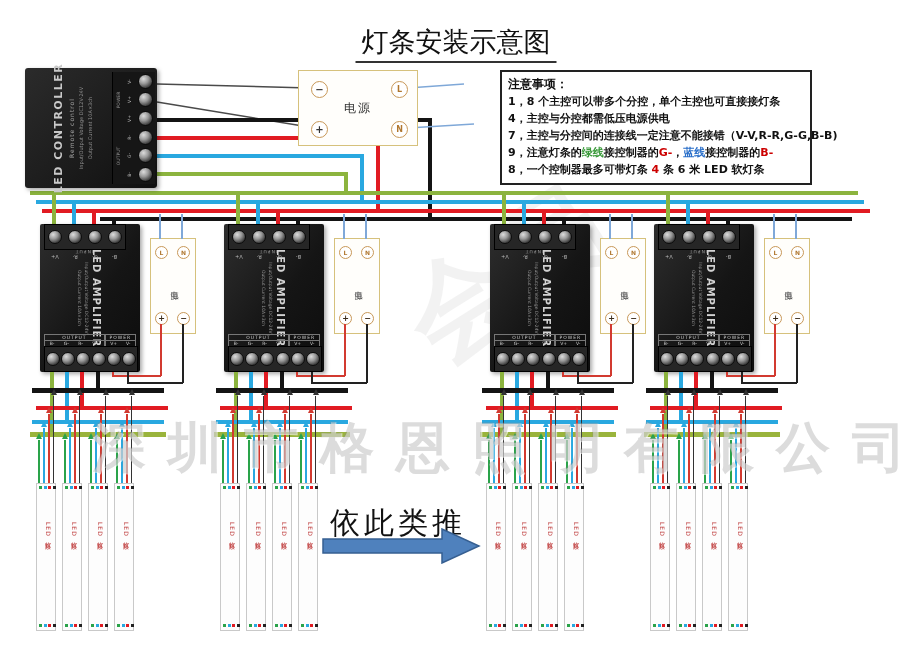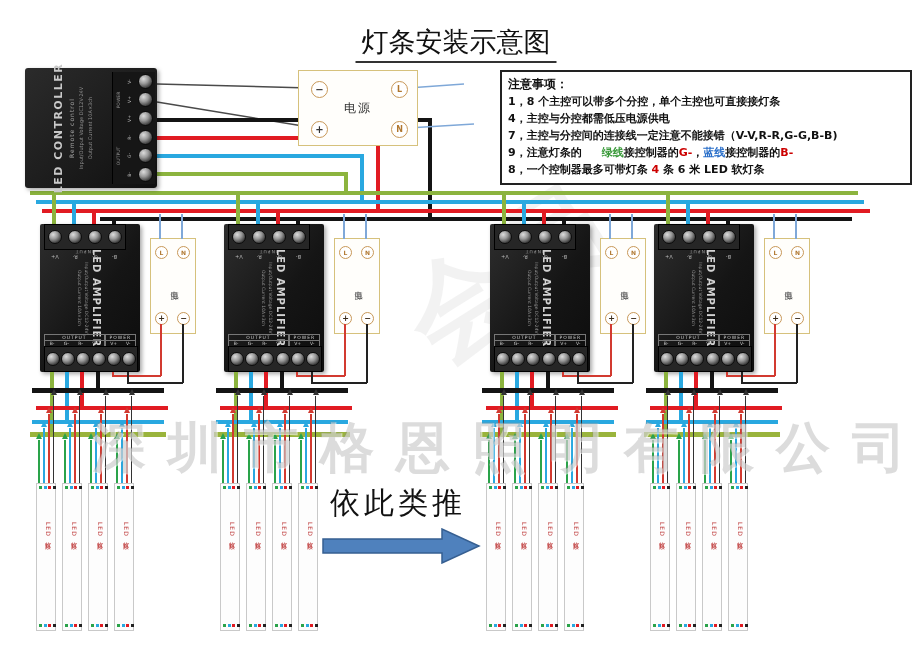--- a/index.html
+++ b/index.html
@@ -121,29 +121,29 @@
   .strip-box{position:absolute;left:0;top:95px;width:20px;height:148px;background:#fdfdfd;
       border:1px solid #c9c9c9;box-sizing:border-box;}
   .dots{position:absolute;left:2px;display:flex;gap:1.5px;}
   .dots.top{top:2px;} .dots.bot{bottom:3px;}
   .dot{width:3px;height:3px;}
   .dot.d1{background:#2aa34a;} .dot.d2{background:#29a8e0;}
   .dot.d3{background:#e11b22;} .dot.d4{background:#222;}
   .strip-label{position:absolute;left:6px;top:38px;writing-mode:vertical-rl;font-size:6px;
       color:#c04040;letter-spacing:1px;}
   
-  .notes{position:absolute;left:500px;top:70px;width:412px;box-sizing:border-box;z-index:3;
+  .notes{position:absolute;left:500px;top:70px;width:312px;box-sizing:border-box;z-index:3;
       border:2px solid #222;background:#fff;padding:4px 6px 5px;}
   .notes-h{font-size:12px;font-weight:bold;color:#111;line-height:17px;}
   .note-line{font-size:11px;font-weight:bold;color:#111;line-height:17px;white-space:nowrap;}
   
   .mid-arrow{position:absolute;left:383px;top:258px;z-index:3;}
   .mid-arrow-label{position:absolute;left:2px;top:20px;font-size:13px;font-weight:bold;
       color:#cc1111;white-space:nowrap;z-index:4;}
-  .bottom-caption{position:absolute;left:330px;top:483px;font-family:"DejaVu Serif",serif;
+  .bottom-caption{position:absolute;left:330px;top:503px;font-family:"DejaVu Serif",serif;
       font-size:30px;color:#111;letter-spacing:4px;z-index:3;}
   .bottom-arrow{position:absolute;left:322px;top:528px;z-index:3;}
 </style>
 </head>
 <body>
 
 <div id="stage">
 
   <div class="wm-diag">会员</div>
 
@@ -210,21 +210,21 @@
       </div>
     <div class="psu-label">电源</div>
   </div>
 
   <div class="notes">
     <div class="notes-h">注意事项：</div>
     <div id="note-lines">
         <div class="note-line"><span>1，8 个主控可以带多个分控，单个主控也可直接接灯条</span></div>
         <div class="note-line"><span>4，主控与分控都需低压电源供电</span></div>
         <div class="note-line"><span>7，主控与分控间的连接线一定注意不能接错（V-V,R-R,G-G,B-B)</span></div>
-        <div class="note-line"><span>9，注意灯条的</span><span style="color: rgb(58, 154, 58); padding-left: 20px;">绿线</span><span>接控制器的</span><span style="color: rgb(204, 0, 0);">G-</span><span>，</span><span style="color: rgb(42, 111, 201);">蓝线</span><span>接控制器的</span><span style="color: rgb(204, 0, 0);">B-</span></div>
+        <div class="note-line"><span>9，注意灯条的</span><span style="color: rgb(58, 154, 58);">绿线</span><span>接控制器的</span><span style="color: rgb(204, 0, 0);">G-</span><span>，</span><span style="color: rgb(42, 111, 201);">蓝线</span><span>接控制器的</span><span style="color: rgb(204, 0, 0);">B-</span></div>
         <div class="note-line"><span>8，一个控制器最多可带灯条 </span><span style="color: rgb(204, 0, 0);">4</span><span> 条 6 米 LED 软灯条</span></div>
       </div>
   </div>
 
 
   <div class="bottom-caption">依此类推</div>
   <div class="bottom-arrow">
     <svg width="160" height="36">
       <polygon points="1,11 120,11 120,1 157,18 120,35 120,25 1,25" fill="#4f81bd" stroke="#365f91" stroke-width="1.5"></polygon>
     </svg>

